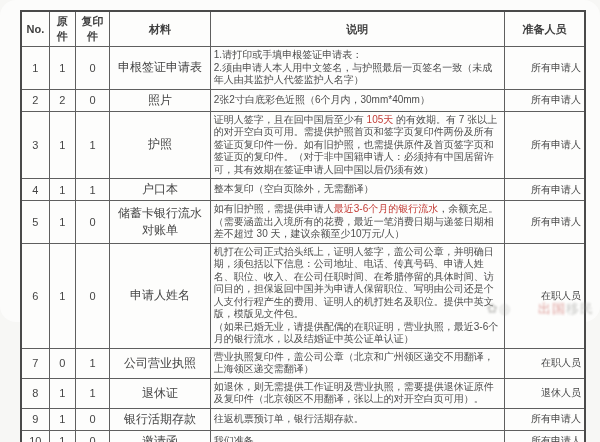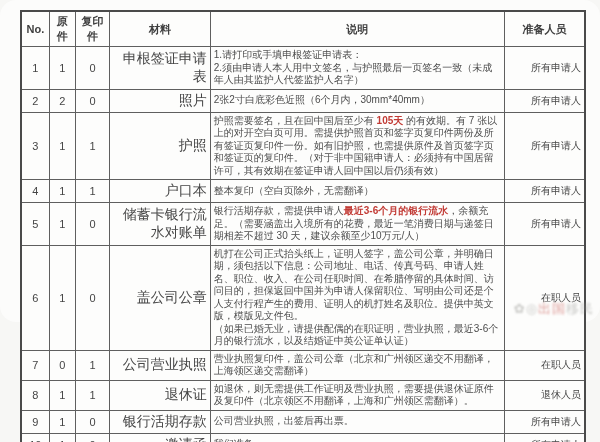--- a/index.html
+++ b/index.html
@@ -38,57 +38,57 @@
     text-align:center;
     height:24px;
     background:#fdfdfc;
   }
   td.c-num{
     font-size:11px;
     text-align:center;
     color:#454545;
   }
   td.c-mat{
-    font-size:14px;
-    text-align:right;
+    font-size:12px;
+    text-align:center;
     color:#454545;
     padding-left:4px;
   }
   td.c-desc{
     font-size:10px;
     line-height:12.5px;
     text-align:left;
     color:#4c4c4c;
     padding:3px 4px;
   }
   td.c-desc span{white-space:pre-wrap;}
   td.c-prep{
     font-size:10px;
     text-align:right;
     color:#454545;
     padding-left:4px;
   }
-  .red{color:#c23b35;font-weight:bold;}
+  .red{color:#c23b35;}
   .col-no{width:28px;}
   .col-orig{width:26px;}
   .col-copy{width:34px;}
   .col-mat{width:100px;}
   .col-desc{width:292px;}
   .col-prep{width:80px;}
   .watermark{
     position:absolute;
     right:6px;bottom:4px;
     font-size:13px;
     letter-spacing:1px;
     opacity:0.55;
     filter:blur(0.8px);
     color:#9a9a96;
     user-select:none;
   }
-  .watermark .wm-red{color:#c24a44;}
+  .watermark .wm-red{color:#c24a44;margin-left:27px;}
 </style>
 </head>
 <body>
 
 <div class="page">
 
   <table class="req">
     <colgroup>
       <col class="col-no">
         <col class="col-orig">
@@ -123,70 +123,70 @@
           <td class="c-num">0</td>
           <td class="c-mat">照片</td>
           <td class="c-desc"><span>2张2寸白底彩色近照（6个月内，30mm*40mm）</span></td>
           <td class="c-prep">所有申请人</td>
         </tr>
         <tr>
           <td class="c-num">3</td>
           <td class="c-num">1</td>
           <td class="c-num">1</td>
           <td class="c-mat">护照</td>
-          <td class="c-desc"><span>护照需要签名，且在回中国后至少有 </span><span class="red">105天</span><span> 的有效期。有 7 张以上的对开空白页可用。需提供护照首页和签字页复印件两份及所有签证页复印件一份。如有旧护照，也需提供原件及首页签字页和签证页的复印件。（对于非中国籍申请人：必须持有中国居留许可，其有效期在签证申请人回中国以后仍须有效）</span></td>
+          <td class="c-desc"><span>证明人签字，且在回中国后至少有 </span><span class="red">105天</span><span> 的有效期。有 7 张以上的对开空白页可用。需提供护照首页和签字页复印件两份及所有签证页复印件一份。如有旧护照，也需提供原件及首页签字页和签证页的复印件。（对于非中国籍申请人：必须持有中国居留许可，其有效期在签证申请人回中国以后仍须有效）</span></td>
           <td class="c-prep">所有申请人</td>
         </tr>
         <tr>
           <td class="c-num">4</td>
           <td class="c-num">1</td>
           <td class="c-num">1</td>
           <td class="c-mat">户口本</td>
           <td class="c-desc"><span>整本复印（空白页除外，无需翻译）</span></td>
           <td class="c-prep">所有申请人</td>
         </tr>
         <tr>
           <td class="c-num">5</td>
           <td class="c-num">1</td>
           <td class="c-num">0</td>
           <td class="c-mat">储蓄卡银行流水对账单</td>
-          <td class="c-desc"><span>银行活期存款，需提供申请人</span><span class="red">最近3-6个月的银行流水</span><span>，余额充足。（需要涵盖出入境所有的花费，最近一笔消费日期与递签日期相差不超过 30 天，建议余额至少10万元/人）</span></td>
+          <td class="c-desc"><span>如有旧护照，需提供申请人</span><span class="red">最近3-6个月的银行流水</span><span>，余额充足。（需要涵盖出入境所有的花费，最近一笔消费日期与递签日期相差不超过 30 天，建议余额至少10万元/人）</span></td>
           <td class="c-prep">所有申请人</td>
         </tr>
         <tr>
           <td class="c-num">6</td>
           <td class="c-num">1</td>
           <td class="c-num">0</td>
-          <td class="c-mat">盖公司公章</td>
+          <td class="c-mat">申请人姓名</td>
           <td class="c-desc"><span>机打在公司正式抬头纸上，证明人签字，盖公司公章，并明确日期，须包括以下信息：公司地址、电话、传真号码、申请人姓名、职位、收入、在公司任职时间、在希腊停留的具体时间、访问目的，担保返回中国并为申请人保留职位、写明由公司还是个人支付行程产生的费用、证明人的机打姓名及职位。提供中英文版，模版见文件包。
 （如果已婚无业，请提供配偶的在职证明，营业执照，最近3-6个月的银行流水，以及结婚证中英公证单认证）</span></td>
           <td class="c-prep">在职人员</td>
         </tr>
         <tr>
           <td class="c-num">7</td>
           <td class="c-num">0</td>
           <td class="c-num">1</td>
           <td class="c-mat">公司营业执照</td>
           <td class="c-desc"><span>营业执照复印件，盖公司公章（北京和广州领区递交不用翻译，上海领区递交需翻译）</span></td>
           <td class="c-prep">在职人员</td>
         </tr>
         <tr>
           <td class="c-num">8</td>
           <td class="c-num">1</td>
           <td class="c-num">1</td>
           <td class="c-mat">退休证</td>
-          <td class="c-desc"><span>如退休，则无需提供工作证明及营业执照，需要提供退休证原件及复印件（北京领区不用翻译，上海和广州领区需翻译）。</span></td>
+          <td class="c-desc"><span>如退休，则无需提供工作证明及营业执照，需要提供退休证原件及复印件（北京领区不用翻译，张以上的对开空白页可用）。</span></td>
           <td class="c-prep">退休人员</td>
         </tr>
         <tr>
           <td class="c-num">9</td>
           <td class="c-num">1</td>
           <td class="c-num">0</td>
           <td class="c-mat">银行活期存款</td>
-          <td class="c-desc"><span>公司营业执照，出签后再出票。</span></td>
+          <td class="c-desc"><span>往返机票预订单，银行活期存款。</span></td>
           <td class="c-prep">所有申请人</td>
         </tr>
         <tr>
           <td class="c-num">10</td>
           <td class="c-num">1</td>
           <td class="c-num">0</td>
           <td class="c-mat">邀请函</td>
           <td class="c-desc"><span>我们准备</span></td>
           <td class="c-prep">所有申请人</td>
         </tr>

